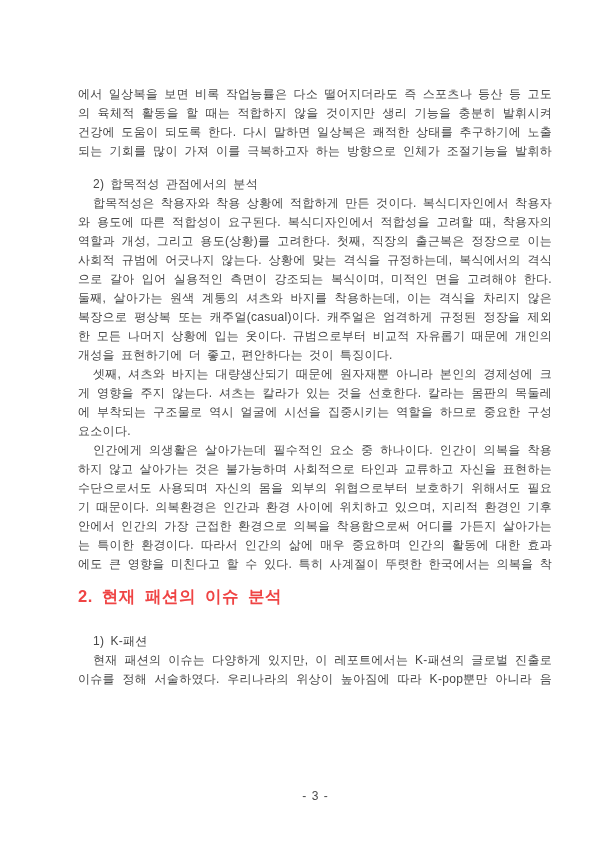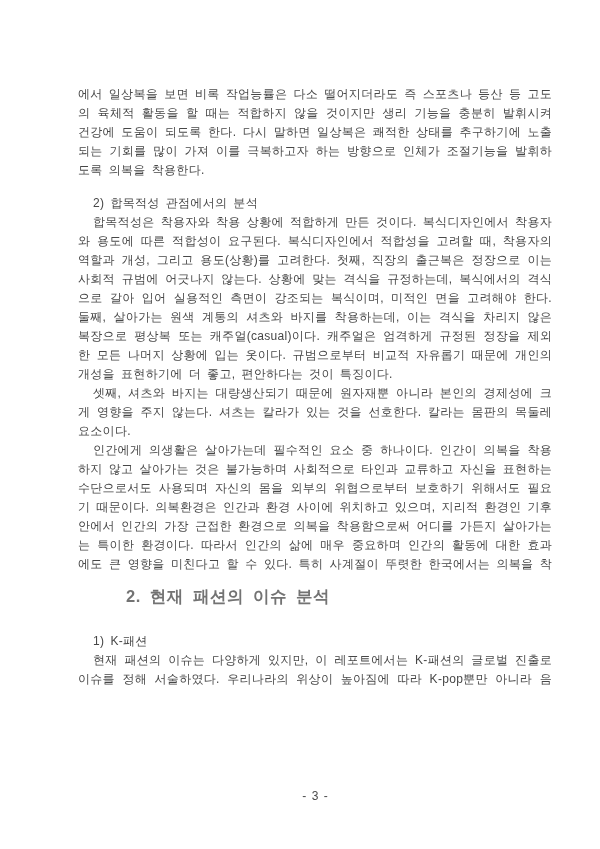--- a/index.html
+++ b/index.html
@@ -38,24 +38,23 @@
   .line.indent { padding-left: 15px; }
   .subheading {
     height: 19px; line-height: 19px;
     padding-left: 15px;
     word-spacing: 2.5px;
   }
   .heading {
     height: 24px; line-height: 24px;
     font-size: 16.5px;
     font-weight: bold;
-    color: #737373;
+    color: #ef4444;
     letter-spacing: 0.5px;
     word-spacing: 4px;
-    margin-left: 48px;
   }
   .spacer { width: 100%; }
   .footer {
     position: absolute;
     left: 78px; top: 789px;
     width: 474px;
     text-align: center;
     font-size: 12px;
     color: #4a4a4a;
     word-spacing: 2px;
@@ -64,38 +63,38 @@
 </head>
 <body>
 
 <div class="page">
   <div class="content">
       <div class="paragraph">
         <div class="line just">에서 일상복을 보면 비록 작업능률은 다소 떨어지더라도 즉 스포츠나 등산 등 고도</div>
         <div class="line just">의 육체적 활동을 할 때는 적합하지 않을 것이지만 생리 기능을 충분히 발휘시켜</div>
         <div class="line just">건강에 도움이 되도록 한다. 다시 말하면 일상복은 쾌적한 상태를 추구하기에 노출</div>
         <div class="line just">되는 기회를 많이 가져 이를 극복하고자 하는 방향으로 인체가 조절기능을 발휘하</div>
-        <div class="line">도록 의복을 착용한다.</div>
       </div>
       <div class="spacer" style="height: 14px;"></div>
       <div class="subheading">2) 합목적성 관점에서의 분석</div>
       <div class="paragraph">
         <div class="line just indent">합목적성은 착용자와 착용 상황에 적합하게 만든 것이다. 복식디자인에서 착용자</div>
         <div class="line just">와 용도에 따른 적합성이 요구된다. 복식디자인에서 적합성을 고려할 때, 착용자의</div>
         <div class="line just">역할과 개성, 그리고 용도(상황)를 고려한다. 첫째, 직장의 출근복은 정장으로 이는</div>
         <div class="line just">사회적 규범에 어긋나지 않는다. 상황에 맞는 격식을 규정하는데, 복식에서의 격식</div>
         <div class="line just">으로 갈아 입어 실용적인 측면이 강조되는 복식이며, 미적인 면을 고려해야 한다.</div>
         <div class="line just">둘째, 살아가는 원색 계통의 셔츠와 바지를 착용하는데, 이는 격식을 차리지 않은</div>
         <div class="line just">복장으로 평상복 또는 캐주얼(casual)이다. 캐주얼은 엄격하게 규정된 정장을 제외</div>
         <div class="line just">한 모든 나머지 상황에 입는 옷이다. 규범으로부터 비교적 자유롭기 때문에 개인의</div>
         <div class="line">개성을 표현하기에 더 좋고, 편안하다는 것이 특징이다.</div>
       </div>
       <div class="paragraph">
         <div class="line just indent">셋째, 셔츠와 바지는 대량생산되기 때문에 원자재뿐 아니라 본인의 경제성에 크</div>
         <div class="line just">게 영향을 주지 않는다. 셔츠는 칼라가 있는 것을 선호한다. 칼라는 몸판의 목둘레</div>
+        <div class="line just">에 부착되는 구조물로 역시 얼굴에 시선을 집중시키는 역할을 하므로 중요한 구성</div>
         <div class="line">요소이다.</div>
       </div>
       <div class="paragraph">
         <div class="line just indent">인간에게 의생활은 살아가는데 필수적인 요소 중 하나이다. 인간이 의복을 착용</div>
         <div class="line just">하지 않고 살아가는 것은 불가능하며 사회적으로 타인과 교류하고 자신을 표현하는</div>
         <div class="line just">수단으로서도 사용되며 자신의 몸을 외부의 위협으로부터 보호하기 위해서도 필요</div>
         <div class="line just">기 때문이다. 의복환경은 인간과 환경 사이에 위치하고 있으며, 지리적 환경인 기후</div>
         <div class="line just">안에서 인간의 가장 근접한 환경으로 의복을 착용함으로써 어디를 가든지 살아가는</div>
         <div class="line just">는 특이한 환경이다. 따라서 인간의 삶에 매우 중요하며 인간의 활동에 대한 효과</div>
         <div class="line just">에도 큰 영향을 미친다고 할 수 있다. 특히 사계절이 뚜렷한 한국에서는 의복을 착</div>

